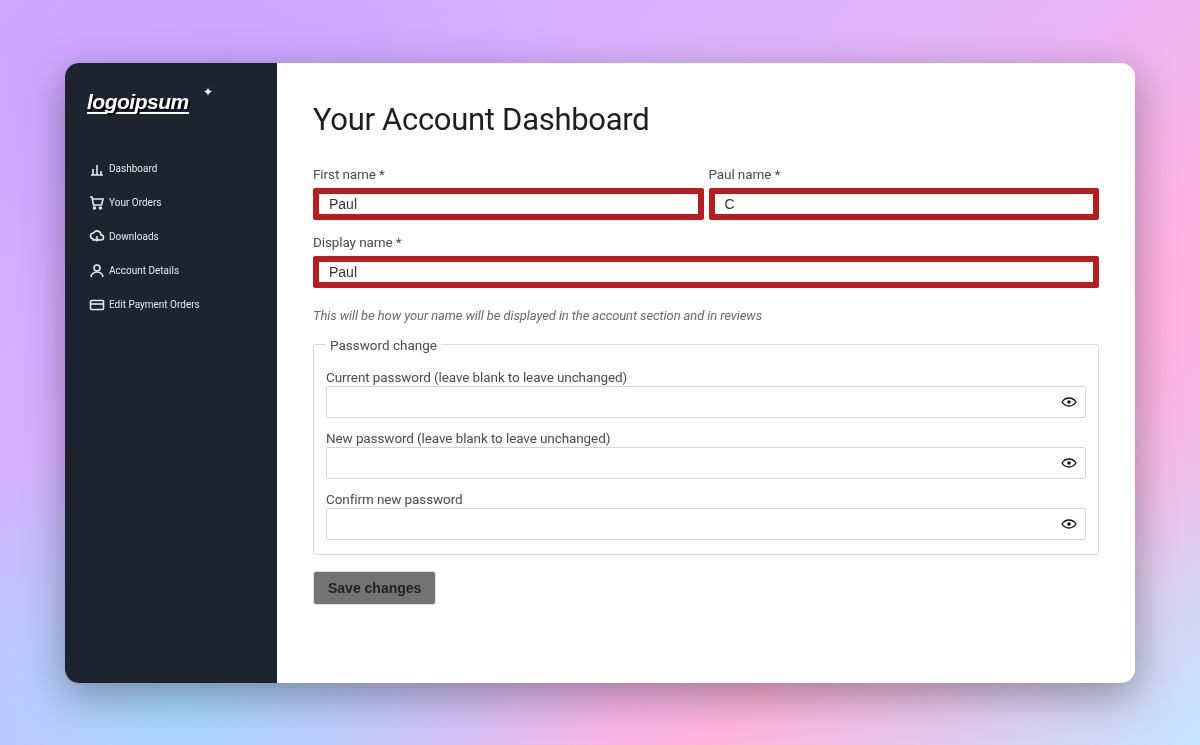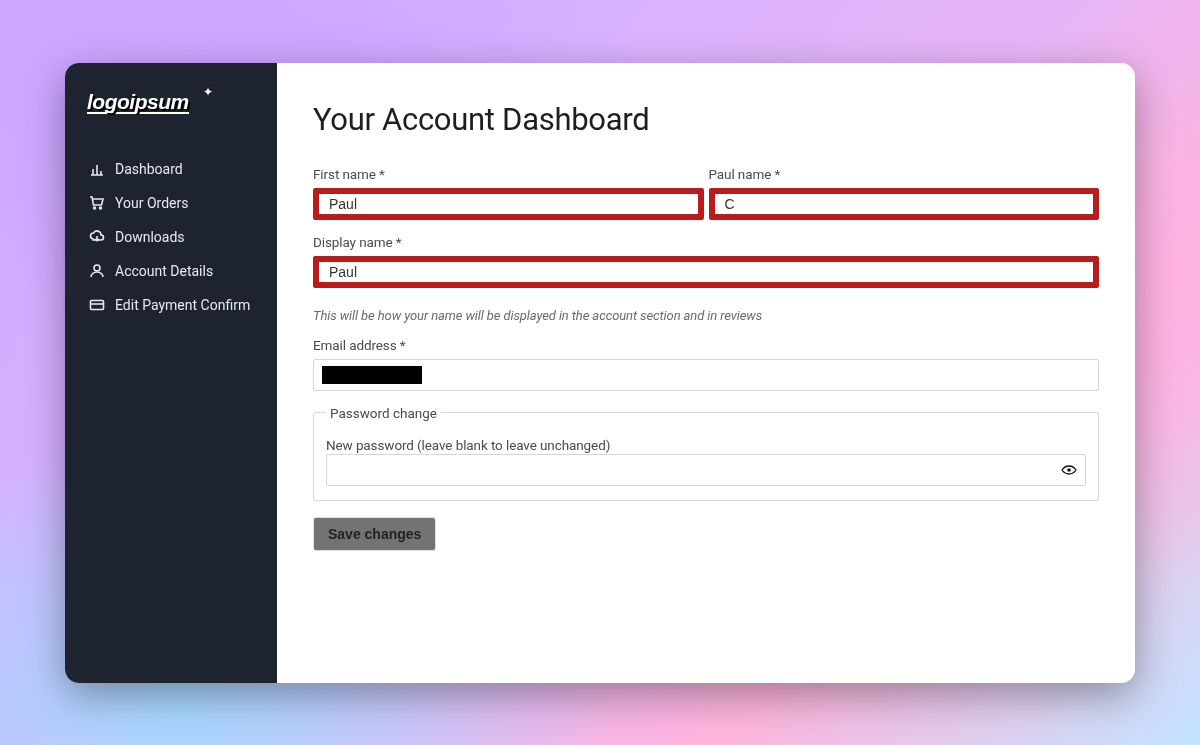--- a/index.html
+++ b/index.html
@@ -53,24 +53,24 @@
     position: absolute;
     top: -6px;
     right: -10px;
     color: #ffffff;
     font-size: 12px;
   }
   .nav { display: flex; flex-direction: column; gap: 6px; }
   .nav-item {
     display: flex;
     align-items: center;
-    gap: 10px;
+    gap: 4px;
     padding: 6px 2px;
     color: #e6e9ee;
-    font-size: 14px;
+    font-size: 10px;
     cursor: pointer;
   }
   .nav-item .icon { width: 16px; height: 16px; display: inline-flex; align-items: center; justify-content: center; }
   .nav-item .icon svg { stroke: #e6e9ee; fill: none; stroke-width: 1.6; }
   .main {
     flex: 1;
     padding: 38px 36px 28px 36px;
     color: #2b2b2b;
     overflow: hidden;
   }
@@ -202,21 +202,21 @@
         </span>
         <span>Account Details</span>
       </div>
       <div class="nav-item">
         <span class="icon">
           <svg viewBox="0 0 16 16">
               <rect x="1.5" y="3.5" width="13" height="9" rx="1"></rect>
               <path d="M1.5 7h13"></path>
             </svg>
         </span>
-        <span>Edit Payment Confirm</span>
+        <span>Edit Payment Orders</span>
       </div>
     </nav>
   </aside>
 
   <main class="main">
     <h1 class="page-title">Your Account Dashboard</h1>
 
     <div class="row">
       <div class="field">
         <label class="label">First name *</label>
@@ -229,43 +229,59 @@
     </div>
 
     <div class="row">
       <div class="field">
         <label class="label">Display name *</label>
         <input class="input" type="text" value="Paul" style="">
         <div class="hint">This will be how your name will be displayed in the account section and in reviews</div>
       </div>
     </div>
 
-    <div class="row">
-      <div class="field">
-        <label class="label">Email address *</label>
-        <div class="redacted-value">
-          <div class="redacted-bar"></div>
-        </div>
-      </div>
-    </div>
 
     <fieldset class="pw">
       <legend>Password change</legend>
 
+      <div class="pw-field">
+        <label class="label">Current password (leave blank to leave unchanged)</label>
+        <div class="pw-input-wrap">
+          <input class="pw-input" type="password" style="">
+          <span class="eye">
+            <svg viewBox="0 0 16 10" width="16" height="10">
+                <path d="M1 5c2-3 5-4 7-4s5 1 7 4c-2 3-5 4-7 4s-5-1-7-4z" fill="none" stroke="#111" stroke-width="1.3"></path>
+                <circle cx="8" cy="5" r="1.8" fill="#111"></circle>
+              </svg>
+          </span>
+        </div>
+      </div>
 
       <div class="pw-field">
         <label class="label">New password (leave blank to leave unchanged)</label>
         <div class="pw-input-wrap">
           <input class="pw-input" type="password" style="">
           <span class="eye">
             <svg viewBox="0 0 16 10" width="16" height="10">
                 <path d="M1 5c2-3 5-4 7-4s5 1 7 4c-2 3-5 4-7 4s-5-1-7-4z" fill="none" stroke="#111" stroke-width="1.3"></path>
                 <circle cx="8" cy="5" r="1.8" fill="#111"></circle>
               </svg>
           </span>
         </div>
       </div>
 
+      <div class="pw-field">
+        <label class="label">Confirm new password</label>
+        <div class="pw-input-wrap">
+          <input class="pw-input" type="password" style="">
+          <span class="eye">
+            <svg viewBox="0 0 16 10" width="16" height="10">
+                <path d="M1 5c2-3 5-4 7-4s5 1 7 4c-2 3-5 4-7 4s-5-1-7-4z" fill="none" stroke="#111" stroke-width="1.3"></path>
+                <circle cx="8" cy="5" r="1.8" fill="#111"></circle>
+              </svg>
+          </span>
+        </div>
+      </div>
     </fieldset>
 
     <button class="save-btn">Save changes</button>
   </main>
 </div>
 
 </body></html>

